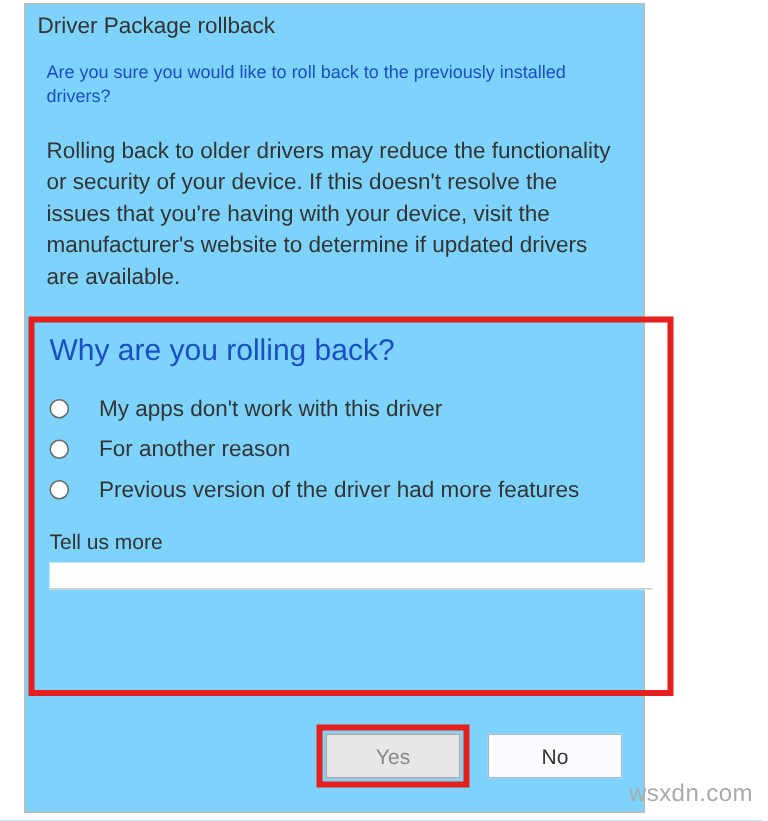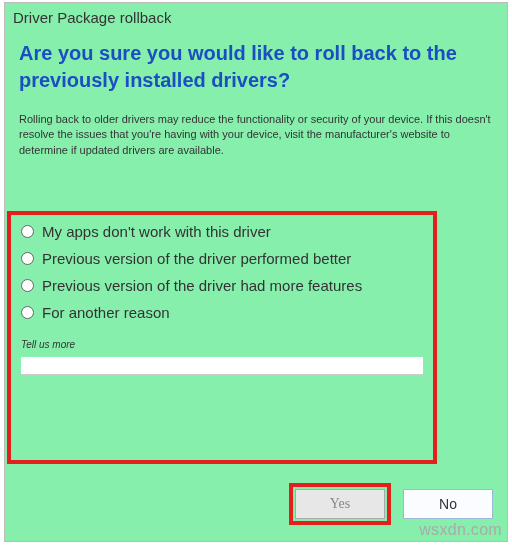--- a/index.html
+++ b/index.html
@@ -6,44 +6,44 @@
     body {
       font-family: 'Segoe UI', Tahoma, sans-serif;
       background: #fff;
       width: 512px;
       height: 547px;
       position: relative;
       color: #333;
     }
     .window {
       border: 1px solid #bbb;
-      background: #86efac;
-      width: 504px;
-      margin-left: 4px;
+      background: #7dd3fc;
+      width: 414px;
+      margin-left: 16px;
       margin-top: 2px;
       height: 540px;
       position: relative;
     }
     .title-bar {
       font-size: 15px;
       padding: 6px 8px 10px 8px;
       color: #333;
     }
     .content {
       padding: 4px 14px 0 14px;
     }
     .heading {
       color: #1a4ec2;
-      font-size: 20px;
+      font-size: 12px;
       line-height: 1.35;
-      font-weight: 700;
+      font-weight: 400;
       margin-bottom: 18px;
     }
     .desc {
-      font-size: 11px;
+      font-size: 15px;
       color: #333;
       line-height: 1.4;
       margin-bottom: 10px;
     }
     .highlight-box {
       border: 4px solid #e3201d;
       position: absolute;
       left: 2px;
       right: 60px;
       top: 208px;
@@ -59,37 +59,36 @@
     }
     .radio-group {
       display: flex;
       flex-direction: column;
       gap: 10px;
       margin-bottom: 18px;
     }
     .radio-item {
       display: flex;
       align-items: center;
-      gap: 8px;
+      gap: 20px;
       font-size: 15px;
       color: #333;
     }
     .radio-circle {
       width: 13px;
       height: 13px;
       border: 1px solid #666;
       border-radius: 50%;
       flex-shrink: 0;
       background: #fff;
     }
     .tell-us {
-      font-size: 10px;
+      font-size: 14px;
       color: #333;
       margin-bottom: 6px;
-      font-style: italic;
     }
     .tell-input {
       width: 100%;
       height: 18px;
       border: none;
       border-bottom: 1px solid #ccc;
       font-size: 14px;
       outline: none;
     }
     .button-row {
@@ -112,21 +111,20 @@
       cursor: pointer;
     }
     .yes-hl {
       border: 4px solid #e3201d;
       padding: 2px;
     }
     .yes-hl .btn {
       background: #e7e7e7;
       border: 1px solid #aaa;
       color: #888;
-      font-family: Liberation Serif, serif;
     }
     .watermark {
       position: absolute;
       bottom: 8px;
       right: 10px;
       font-size: 16px;
       color: #aaa;
       letter-spacing: 0.3px;
     }
   </style>
@@ -135,41 +133,38 @@
 
 <div class="window">
   <div class="title-bar">Driver Package rollback</div>
 
   <div class="content">
     <div class="heading">Are you sure you would like to roll back to the previously installed drivers?</div>
     <div class="desc">Rolling back to older drivers may reduce the functionality or security of your device. If this doesn't resolve the issues that you're having with your device, visit the manufacturer's website to determine if updated drivers are available.</div>
   </div>
 
   <div class="highlight-box">
+    <div class="subheading">Why are you rolling back?</div>
     <div class="radio-group">
 
       <label class="radio-item">
         <span class="radio-circle"></span>
         <span>My apps don't work with this driver</span>
       </label>
 
-      <label class="radio-item">
-        <span class="radio-circle"></span>
-        <span>Previous version of the driver performed better</span>
-      </label>
 
 
       <label class="radio-item">
         <span class="radio-circle"></span>
-        <span>Previous version of the driver had more features</span>
+        <span>For another reason</span>
       </label>
 
       <label class="radio-item">
         <span class="radio-circle"></span>
-        <span>For another reason</span>
+        <span>Previous version of the driver had more features</span>
       </label>
 
     </div>
     <div class="tell-us">Tell us more</div>
     <input class="tell-input" type="text" value="" style="">
   </div>
 
   <div class="button-row">
     <div class="yes-hl">
       <div class="btn">Yes</div>

